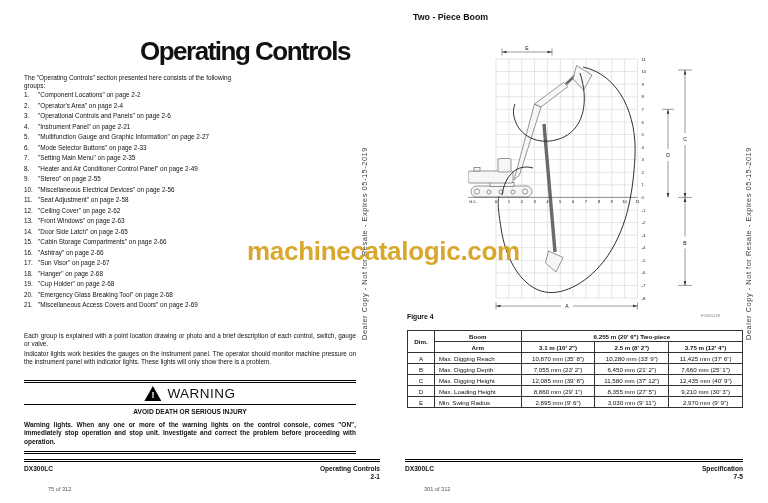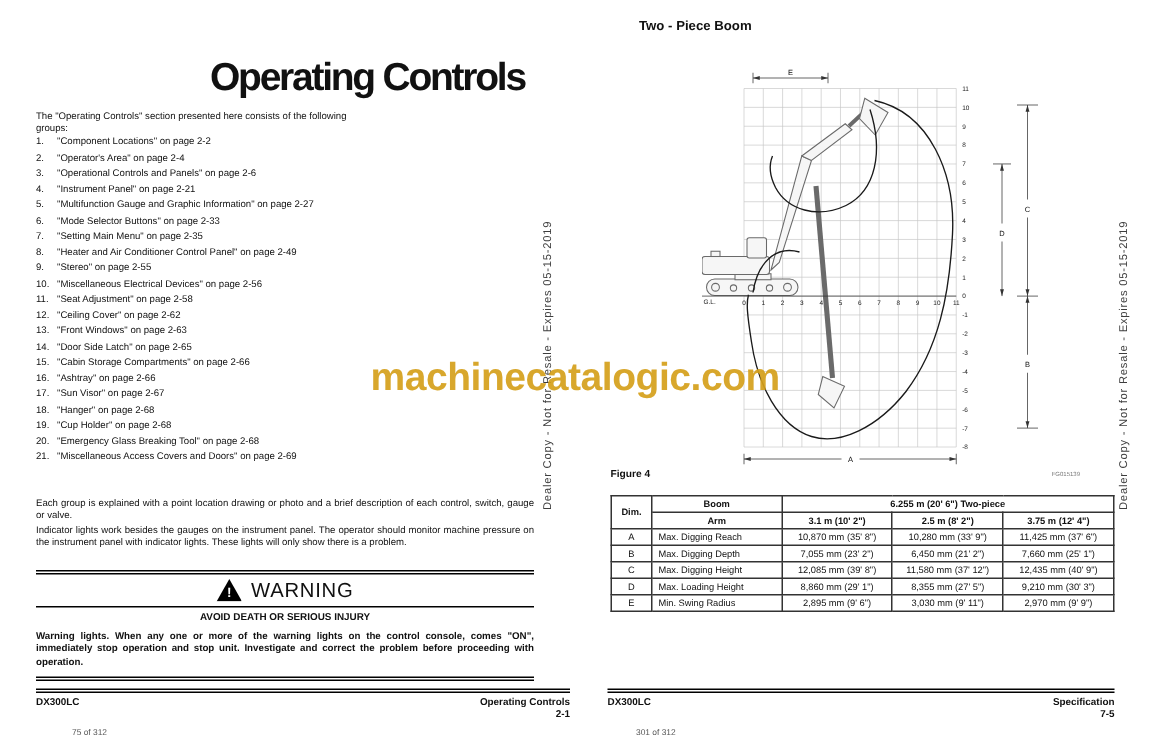--- a/index.html
+++ b/index.html
@@ -39,21 +39,21 @@
 
   .vtext { writing-mode:vertical-rl; transform:rotate(180deg); font-size:7.5px; color:#3d3d3d;
     letter-spacing:0.5px; white-space:nowrap; height:228px; top:112px; }
   .vt-l { left:360px; }
   .vt-r { left:744px; }
 
   .watermark { left:247px; top:236px; font-size:26px; font-weight:bold; letter-spacing:-0.3px;
     white-space:nowrap; opacity:0.92; z-index:50; }
 
   
-  .rp-title { left:426px; top:12px; font-size:8.8px; font-weight:bold; }
+  .rp-title { left:413px; top:12px; font-size:8.8px; font-weight:bold; }
   .figlabel { left:407px; top:313px; font-size:6.8px; font-weight:bold; }
   .diagram { left:468px; top:44px; width:272px; height:282px; }
 
   #g-grid line { stroke:#c6c6c6; stroke-width:0.45; }
   .tick { font-size:4.3px; fill:#222; }
   .gl { stroke:#111; stroke-width:1; }
   .dims line { stroke:#333; stroke-width:0.5; }
   .dims polygon { fill:#333; stroke:none; }
   .dimlab { font-size:5px; fill:#111; text-anchor:middle; }
   .figcode { font-size:4px; fill:#777; text-anchor:end; }

